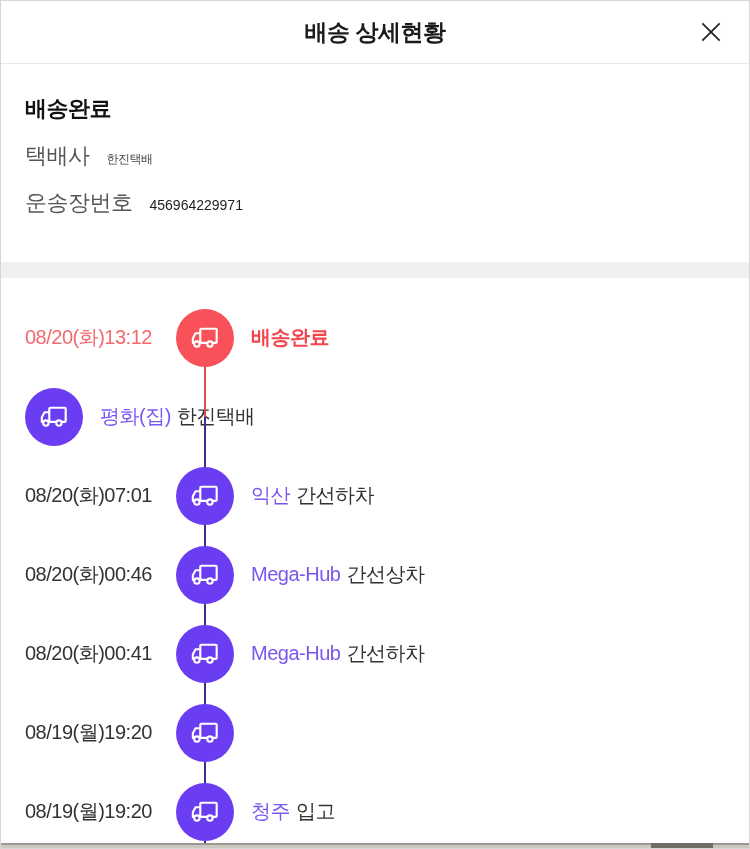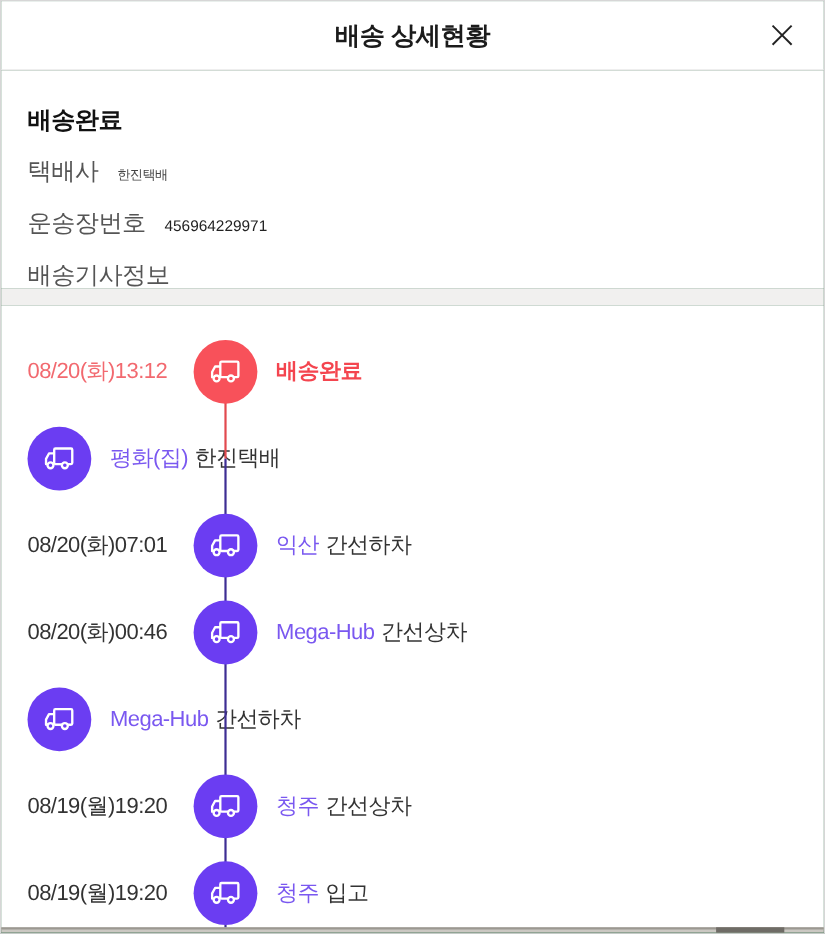--- a/index.html
+++ b/index.html
@@ -1,18 +1,18 @@
 <!DOCTYPE html>
 <html><head>
 <meta charset="utf-8">
 <style>
   * { margin:0; padding:0; box-sizing:border-box; }
   body { font-family:"Liberation Sans","DejaVu Sans",sans-serif; background:#fff; }
   .modal {
-    position:relative; width:750px; height:849px; background:#14532d;
+    position:relative; width:750px; height:849px; background:#737373;
     border:1px solid #d6d6d6; overflow:hidden;
   }
   
   .header {
     position:relative; height:63px; border-bottom:1px solid #e7e7e7;
     display:flex; align-items:center; justify-content:center; background:#fff;
   }
   .header-title { font-size:23px; font-weight:bold; color:#1b1b1b; letter-spacing:-0.5px; }
   .close-btn {
     position:absolute; right:22px; top:16px; width:32px; height:32px;
@@ -74,23 +74,20 @@
   <div class="summary">
     <div class="summary-status">배송완료</div>
     <div class="info-row">
       <span class="info-label">택배사</span>
       <span class="info-value">한진택배</span>
     </div>
     <div class="info-row">
       <span class="info-label">운송장번호</span>
       <span class="info-value num">456964229971</span>
     </div>
-    <div class="info-row">
-      <span class="info-label">배송기사정보</span>
-    </div>
   </div>
 
   <div class="divider"></div>
 
   <div class="timeline">
     <div class="tl-line red"></div>
     <div class="tl-line dark"></div>
     <div id="tl-rows">
         <div class="tl-row current">
     <div class="tl-date">08/20(화)13:12</div>
@@ -141,20 +138,21 @@
         <path class="body" d="M10.8 8.2 L6.6 8.2 L4.2 12.6 L4.2 16.8 L10.8 16.8"></path>
         <circle class="wheel" cx="7.8" cy="17.8" r="2.4"></circle>
         <circle class="wheel" cx="19.4" cy="17.8" r="2.4"></circle>
       </svg>
     </div>
     <div class="tl-text">
       <span class="loc">Mega-Hub</span><span class="st">간선상차</span>
     </div>
   </div>
         <div class="tl-row">
+    <div class="tl-date">08/20(화)00:41</div>
     <div class="tl-circle">
       <svg viewBox="0 0 30 24">
         <rect class="body" x="10.8" y="4.2" width="14.6" height="12.6" rx="1"></rect>
         <path class="body" d="M10.8 8.2 L6.6 8.2 L4.2 12.6 L4.2 16.8 L10.8 16.8"></path>
         <circle class="wheel" cx="7.8" cy="17.8" r="2.4"></circle>
         <circle class="wheel" cx="19.4" cy="17.8" r="2.4"></circle>
       </svg>
     </div>
     <div class="tl-text">
       <span class="loc">Mega-Hub</span><span class="st">간선하차</span>
@@ -162,23 +160,20 @@
   </div>
         <div class="tl-row">
     <div class="tl-date">08/19(월)19:20</div>
     <div class="tl-circle">
       <svg viewBox="0 0 30 24">
         <rect class="body" x="10.8" y="4.2" width="14.6" height="12.6" rx="1"></rect>
         <path class="body" d="M10.8 8.2 L6.6 8.2 L4.2 12.6 L4.2 16.8 L10.8 16.8"></path>
         <circle class="wheel" cx="7.8" cy="17.8" r="2.4"></circle>
         <circle class="wheel" cx="19.4" cy="17.8" r="2.4"></circle>
       </svg>
-    </div>
-    <div class="tl-text">
-      <span class="loc">청주</span><span class="st">간선상차</span>
     </div>
   </div>
         <div class="tl-row">
     <div class="tl-date">08/19(월)19:20</div>
     <div class="tl-circle">
       <svg viewBox="0 0 30 24">
         <rect class="body" x="10.8" y="4.2" width="14.6" height="12.6" rx="1"></rect>
         <path class="body" d="M10.8 8.2 L6.6 8.2 L4.2 12.6 L4.2 16.8 L10.8 16.8"></path>
         <circle class="wheel" cx="7.8" cy="17.8" r="2.4"></circle>
         <circle class="wheel" cx="19.4" cy="17.8" r="2.4"></circle>

